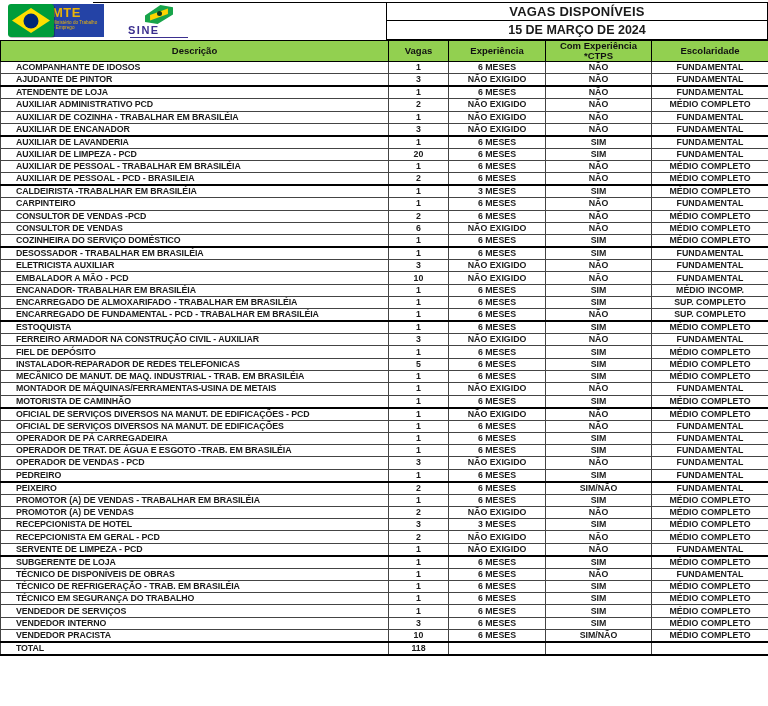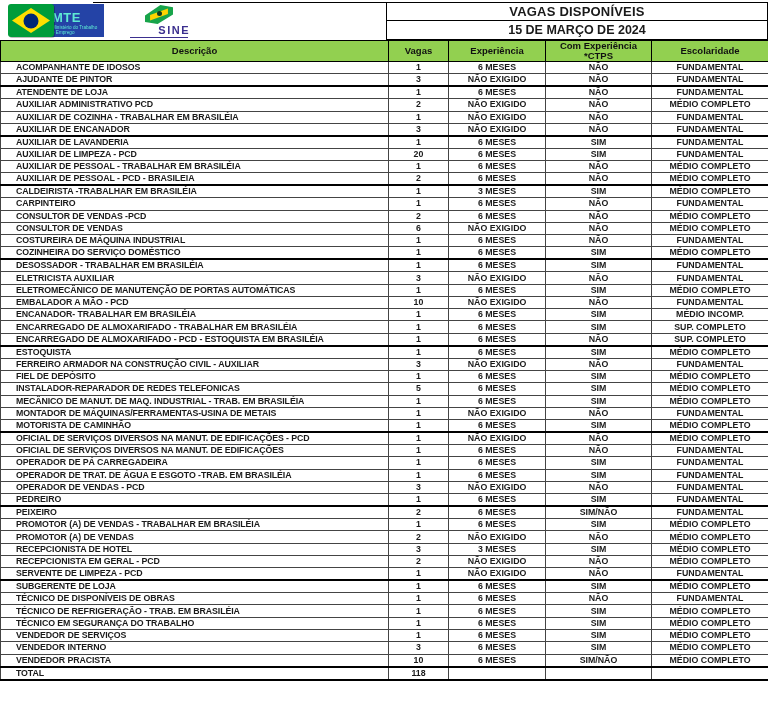--- a/index.html
+++ b/index.html
@@ -10,32 +10,32 @@
     -webkit-font-smoothing: antialiased;
   }
   .page { position: relative; width: 768px; height: 706px; background: #fff; color: #1a1a1a; }
 
   
   .top-band { position: relative; width: 768px; height: 40px; background: #fff; }
   .top-line { position: absolute; left: 93px; top: 2px; width: 294px; height: 1px; background: #000; }
 
   .mte-logo { position: absolute; left: 8px; top: 4px; height: 33px; display: flex; align-items: stretch; }
   .mte-box {
-    width: 60px; background: #2443a6; color: #5eead4; padding: 2px 3px 2px 8px;
-    display: flex; flex-direction: column; justify-content: flex-end; margin-left: -10px;
+    width: 60px; background: #2443a6; color: #eab308; padding: 2px 3px 2px 8px;
+    display: flex; flex-direction: column; justify-content: flex-start; margin-left: -10px;
   }
   .mte-abbr { font-size: 13px; font-weight: bold; line-height: 13px; letter-spacing: .5px; }
   .mte-ministry { font-size: 4.6px; line-height: 5px; margin-top: 1px; }
   .flag { position: relative; z-index: 2; width: 46px; height: 33px; background: #009c3b; border-radius: 3px; box-shadow: 1px 1px 0 rgba(0,0,0,.25); }
   .flag-diamond { position: absolute; left: 4px; top: 4px; right: 4px; bottom: 4px; background: #ffdf00;
     clip-path: polygon(50% 0, 100% 50%, 50% 100%, 0 50%); }
   .flag-circle { position: absolute; left: 50%; top: 50%; width: 15px; height: 15px; border-radius: 50%;
     background: #002776; transform: translate(-50%,-50%); }
 
-  .sine-logo { position: absolute; left: 128px; top: 5px; width: 62px; text-align: right; }
+  .sine-logo { position: absolute; left: 128px; top: 5px; width: 62px; text-align: left; }
   .sine-icon { position: relative; width: 28px; height: 19px; margin: 0 auto; }
   .sine-green { position: absolute; inset: 0; background: #18a44a;
     clip-path: polygon(0 55%, 55% 0, 100% 12%, 100% 50%, 45% 100%, 0 90%); }
   .sine-yellow { position: absolute; left: 18%; top: 18%; width: 64%; height: 64%; background: #ffd400;
     clip-path: polygon(0 55%, 100% 0, 100% 45%, 0 100%); }
   .sine-dot { position: absolute; left: 42%; top: 34%; width: 5px; height: 5px; background: #123a1e; border-radius: 50%; }
   .sine-text { font-size: 11px; font-weight: bold; color: #3b2f8f; letter-spacing: 1.5px; line-height: 11px; margin-top: 1px; }
   .sine-underline { width: 58px; height: 1px; background: #3b2f8f; margin: 1px auto 0 auto; }
 
   .title-box {
@@ -222,54 +222,40 @@
       <td class="c-mid">NÃO</td>
       <td class="c-mid">MÉDIO COMPLETO</td>
     </tr>
         <tr>
       <td class="c-desc">CONSULTOR DE VENDAS</td>
       <td class="c-mid">6</td>
       <td class="c-mid">NÃO EXIGIDO</td>
       <td class="c-mid">NÃO</td>
       <td class="c-mid">MÉDIO COMPLETO</td>
     </tr>
-        <tr>
-      <td class="c-desc">COSTUREIRA DE MÁQUINA INDUSTRIAL</td>
-      <td class="c-mid">1</td>
-      <td class="c-mid">6 MESES</td>
-      <td class="c-mid">NÃO</td>
-      <td class="c-mid">FUNDAMENTAL</td>
-    </tr>
         <tr class="thick">
       <td class="c-desc">COZINHEIRA DO SERVIÇO DOMÉSTICO</td>
       <td class="c-mid">1</td>
       <td class="c-mid">6 MESES</td>
       <td class="c-mid">SIM</td>
       <td class="c-mid">MÉDIO COMPLETO</td>
     </tr>
         <tr>
       <td class="c-desc">DESOSSADOR - TRABALHAR EM BRASILÉIA</td>
       <td class="c-mid">1</td>
       <td class="c-mid">6 MESES</td>
       <td class="c-mid">SIM</td>
       <td class="c-mid">FUNDAMENTAL</td>
     </tr>
         <tr>
       <td class="c-desc">ELETRICISTA AUXILIAR</td>
       <td class="c-mid">3</td>
       <td class="c-mid">NÃO EXIGIDO</td>
       <td class="c-mid">NÃO</td>
       <td class="c-mid">FUNDAMENTAL</td>
-    </tr>
-        <tr>
-      <td class="c-desc">ELETROMECÂNICO DE MANUTENÇÃO DE PORTAS AUTOMÁTICAS</td>
-      <td class="c-mid">1</td>
-      <td class="c-mid">6 MESES</td>
-      <td class="c-mid">SIM</td>
-      <td class="c-mid">MÉDIO COMPLETO</td>
     </tr>
         <tr>
       <td class="c-desc">EMBALADOR A MÃO - PCD</td>
       <td class="c-mid">10</td>
       <td class="c-mid">NÃO EXIGIDO</td>
       <td class="c-mid">NÃO</td>
       <td class="c-mid">FUNDAMENTAL</td>
     </tr>
         <tr>
       <td class="c-desc">ENCANADOR- TRABALHAR EM BRASILÉIA</td>
@@ -279,21 +265,21 @@
       <td class="c-mid">MÉDIO INCOMP.</td>
     </tr>
         <tr>
       <td class="c-desc">ENCARREGADO DE ALMOXARIFADO - TRABALHAR EM BRASILÉIA</td>
       <td class="c-mid">1</td>
       <td class="c-mid">6 MESES</td>
       <td class="c-mid">SIM</td>
       <td class="c-mid">SUP. COMPLETO</td>
     </tr>
         <tr class="thick">
-      <td class="c-desc">ENCARREGADO DE ALMOXARIFADO - PCD - ESTOQUISTA EM BRASILÉIA</td>
+      <td class="c-desc">ENCARREGADO DE FUNDAMENTAL - PCD - TRABALHAR EM BRASILÉIA</td>
       <td class="c-mid">1</td>
       <td class="c-mid">6 MESES</td>
       <td class="c-mid">NÃO</td>
       <td class="c-mid">SUP. COMPLETO</td>
     </tr>
         <tr>
       <td class="c-desc">ESTOQUISTA</td>
       <td class="c-mid">1</td>
       <td class="c-mid">6 MESES</td>
       <td class="c-mid">SIM</td>

